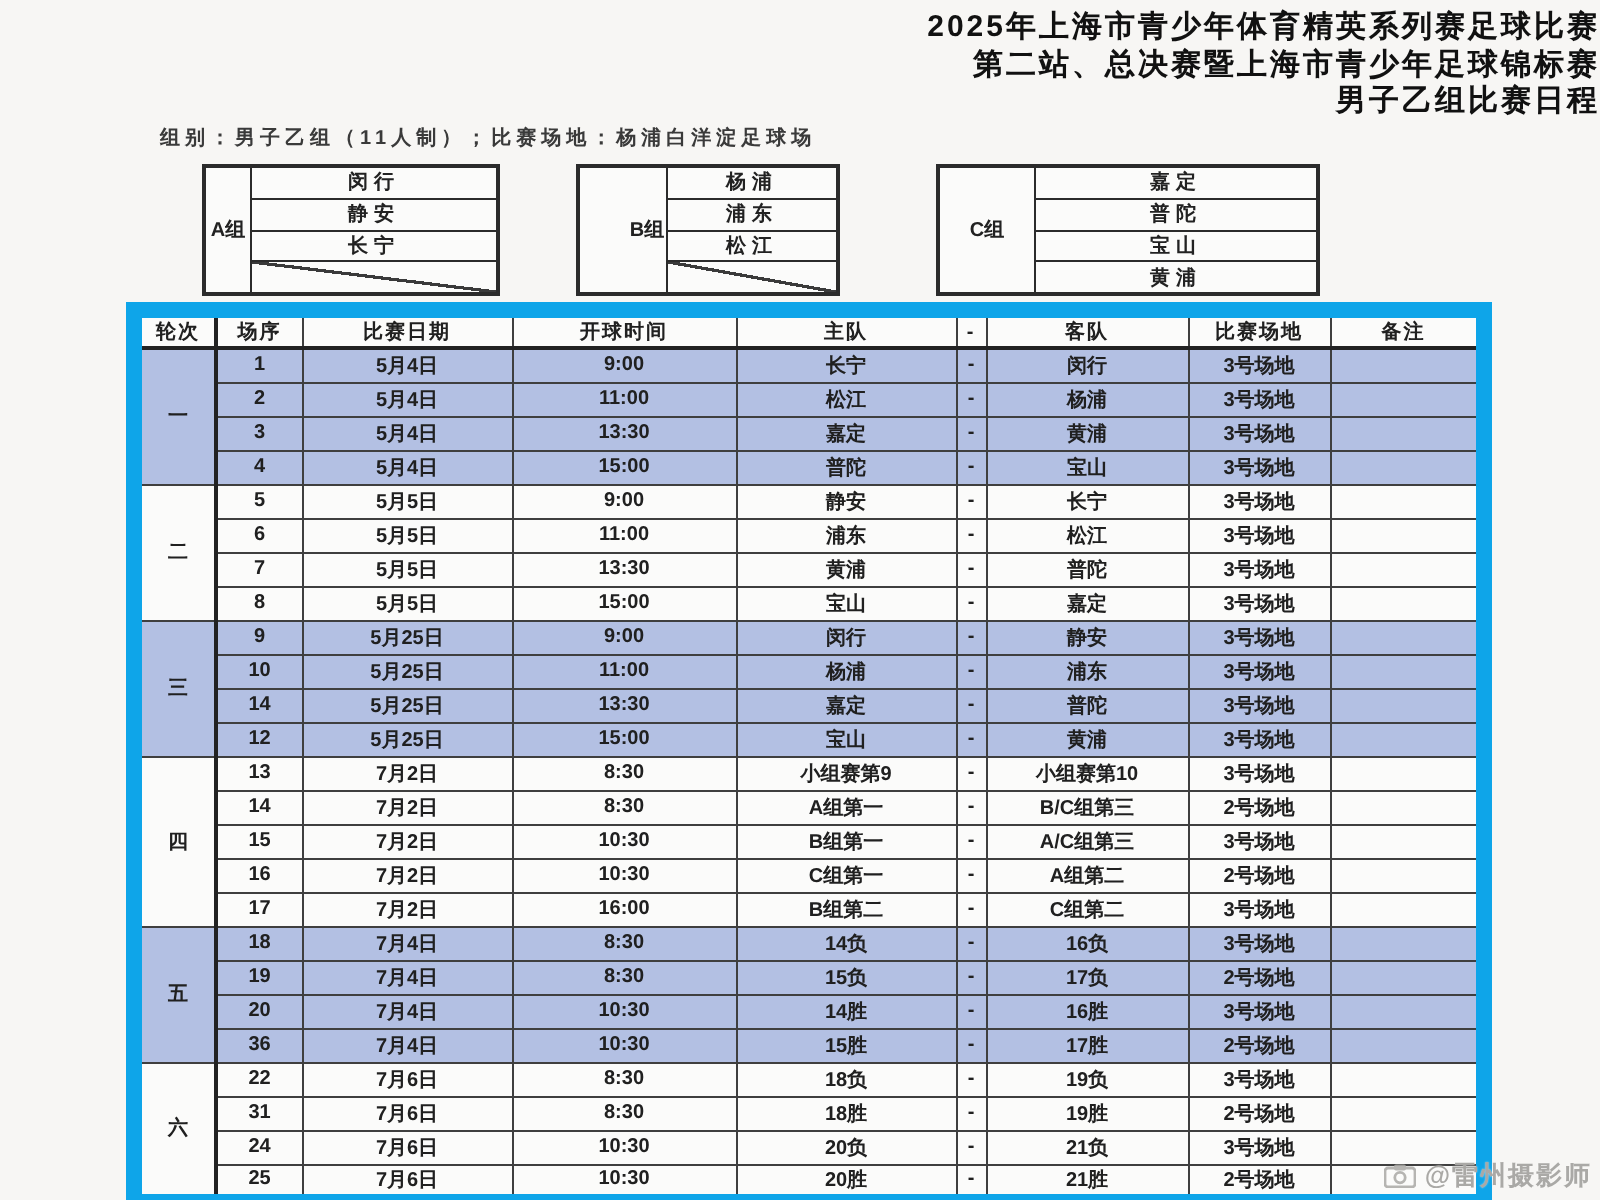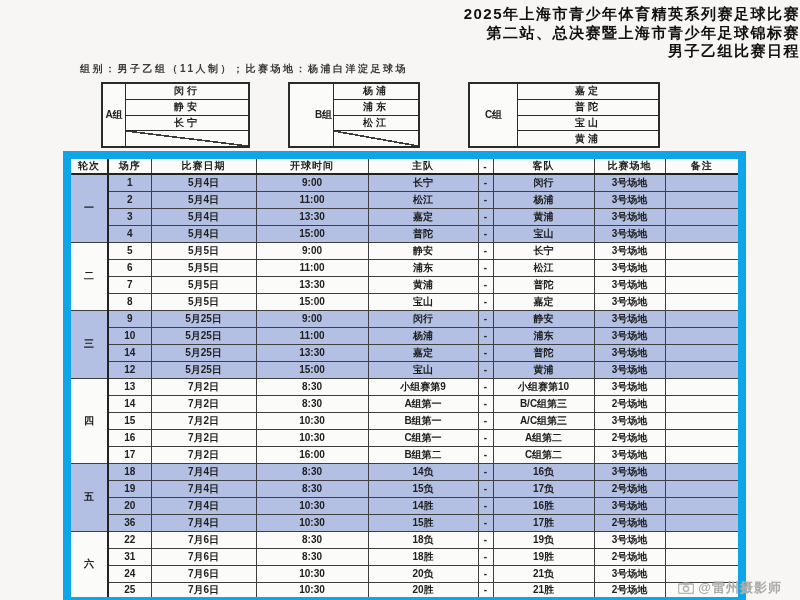--- a/index.html
+++ b/index.html
@@ -70,21 +70,21 @@
   }
   table.sched{border:8px solid #0ea5e9;}
   table.sched thead th{height:18px;background:#fbfbfa;border-bottom:2px solid #222;letter-spacing:1px;}
   table.sched td.round-cell{border-right:2px solid #222;font-size:10px;letter-spacing:0;}
   table.sched th:first-child{border-right:2px solid #222;}
   tr.hl td{background:#b3c0e3;}
   td.note-cell{background-clip:padding-box;}
 
   
   .watermark{
-    position:absolute;right:18px;bottom:3px;
+    position:absolute;right:4px;bottom:3px;
     display:flex;align-items:center;gap:4px;
     color:#aaa9a6;font-size:13px;font-weight:bold;letter-spacing:1px;
     text-shadow:0 0 1px rgba(255,255,255,.6);
   }
   .watermark svg{display:block;opacity:.85;}
 </style>
 </head>
 <body>
 
 <div class="page">

